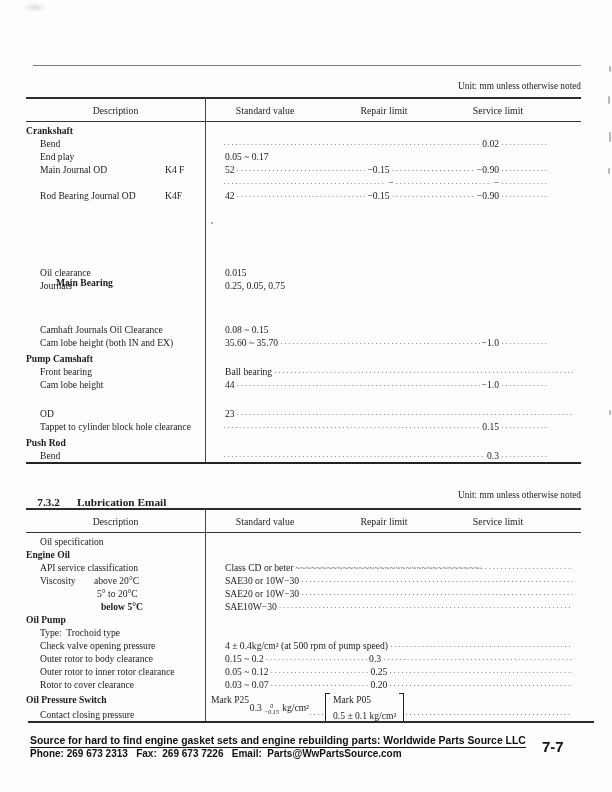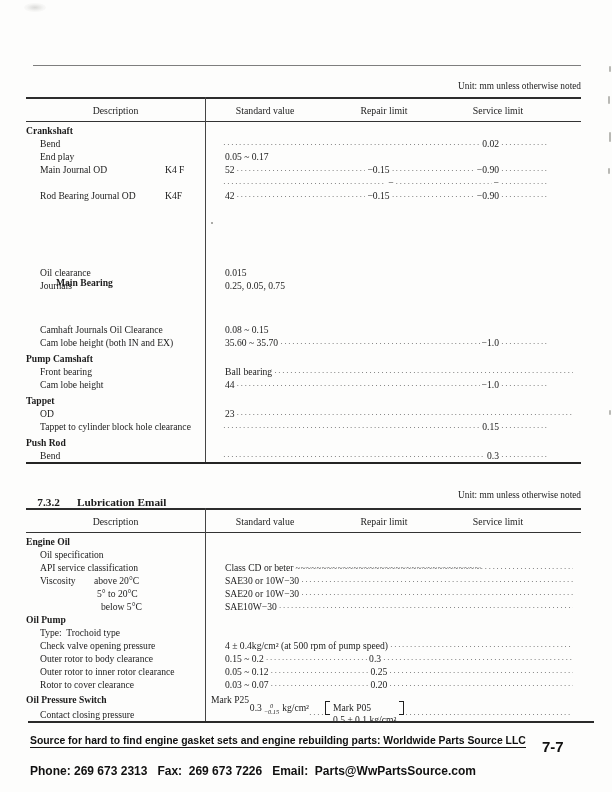--- a/index.html
+++ b/index.html
@@ -43,34 +43,34 @@
   
   .switch-row{display:flex; height:30px; margin-top:2px; font-size:9.6px; line-height:12px;}
   .switch-desc{width:179px; flex:none; display:flex; flex-direction:column; justify-content:space-between; padding:1px 0 2px 0;}
   .sw-lbl2{padding-left:14px;}
   .sw-vals{flex:1; display:flex; align-items:stretch; padding:0 8px 0 4px; overflow:hidden;}
   .sw-left{width:98px; flex:none; display:flex; flex-direction:row; justify-content:space-between; padding:1px 0 1px 2px;}
   .sw-vline{display:flex; align-items:center; white-space:pre;}
   .stack{display:inline-flex; flex-direction:column; align-items:center; font-size:6.3px; line-height:6.2px; margin:0 3px 0 2px; transform:translateY(1px);}
   .sw-conn{flex:none; width:15px; align-self:flex-end; margin-bottom:2px;}
   .sw-trail{flex-grow:1; align-self:flex-end; margin-bottom:2px; margin-right:2px;}
-  .brkt{display:flex; align-self:stretch; margin:8px 1px;}
+  .brkt{display:flex; align-self:stretch; margin:0 1px;}
   .brk{width:4px; flex:none;}
   .brk-l{border-left:1.2px solid #1f1f1f; border-top:1.2px solid #1f1f1f; border-bottom:1.2px solid #1f1f1f;}
   .brk-r{border-right:1.2px solid #1f1f1f; border-top:1.2px solid #1f1f1f; border-bottom:1.2px solid #1f1f1f;}
   .brk-mid{display:flex; flex-direction:column; justify-content:space-between; padding:1px 3px; white-space:pre;}
   
   .unit{position:absolute; right:31px; font-size:9.3px; white-space:pre; color:#222;}
   #unit1{top:81px;} #unit2{top:490px;}
   .sec-title{position:absolute; left:26px; top:484px; font-size:11.3px; font-weight:bold; white-space:pre;}
   .sec-title .num{margin-right:17px;}
   
   #footer{position:absolute; left:30px; top:730px; width:566px; font-family:"Liberation Sans","DejaVu Sans",sans-serif; font-weight:bold; color:#101010;}
   #footer .f1{display:inline-block; font-size:10.4px; white-space:pre; border-bottom:1.5px solid #161616; padding-bottom:1px;}
-  #footer .f2{font-size:12px; white-space:pre; margin-top:16px;}
+  #footer .f2{font-size:10px; white-space:pre; margin-top:0;}
   #pageno{position:absolute; left:512px; top:8px; font-size:15px; white-space:pre;}
   
   .speck{position:absolute; background:#b9b9b5; border-radius:1px;}
   #smudge{position:absolute; left:24px; top:3px; width:22px; height:9px;
     background:radial-gradient(ellipse at center,#9a9a96 0%,rgba(200,200,196,.4) 55%,rgba(255,255,255,0) 100%);
     opacity:.35; border-radius:50%;}
 </style>
 </head>
 <body>
 
@@ -187,21 +187,20 @@
         <div class="trow">
           <div class="tdesc" style="padding-left: 14px;"><span class="lbl">Cam lobe height</span></div>
           <div class="tvals">
             <span class="val">44</span>
             <span class="ldr" style="flex-grow: 2.7;">····································································································································································································································································</span>
             <span class="val">−1.0</span>
             <span class="ldr ldr-end" style="width: 46px;">····································································································································································································································································</span>
           </div>
         </div>
         <div class="trow sect">
-          <div class="tdesc" style="padding-left: 0px;"><span class="lbl bold">Tappet</span></div>
           <div class="tvals"></div>
         </div>
         <div class="trow">
           <div class="tdesc" style="padding-left: 14px;"><span class="lbl">OD</span></div>
           <div class="tvals">
             <span class="val">23</span>
             <span class="ldr" style="flex-grow: 1;">····································································································································································································································································</span>
           </div>
         </div>
         <div class="trow">
@@ -234,26 +233,26 @@
   <div class="unit" id="unit2">Unit: mm unless otherwise noted</div>
 
   <div class="spec-table" id="table2">
     <div class="thead">
       <div class="th th-desc">Description</div>
       <div class="th th-std">Standard value</div>
       <div class="th th-rep">Repair limit</div>
       <div class="th th-srv">Service limit</div>
     </div>
     <div class="tbody" id="t2body">
+        <div class="trow">
+          <div class="tdesc" style="padding-left: 14px;"><span class="lbl">Oil specification</span></div>
+          <div class="tvals"></div>
+        </div>
         <div class="trow sect">
           <div class="tdesc" style="padding-left: 0px;"><span class="lbl bold">Engine Oil</span></div>
-          <div class="tvals"></div>
-        </div>
-        <div class="trow">
-          <div class="tdesc" style="padding-left: 14px;"><span class="lbl">Oil specification</span></div>
           <div class="tvals"></div>
         </div>
         <div class="trow">
           <div class="tdesc" style="padding-left: 14px;"><span class="lbl">API service classification</span></div>
           <div class="tvals">
             <span class="val">Class CD or beter</span>
             <span class="wvy" style="flex-grow: 1;">~~~~~~~~~~~~~~~~~~~~~~~~~~~~~~~~~~~~~~~~~~~~~~~~~~~~~~~~~~~~~~~~~~~~~~~~~~~~~~~~~~~~~~~~~~~~~~~~~~~~~~~~~~~~~~~~~~~~~~~~~~~~~~~~~~~~~~~~~~~~~~~~~~~~~~~~~~~~~~~~</span>
             <span class="ldr" style="flex-grow: 0.5;">····································································································································································································································································</span>
           </div>
         </div>
@@ -265,21 +264,21 @@
           </div>
         </div>
         <div class="trow">
           <div class="tdesc" style="padding-left: 14px;"><span class="lbl l2" style="left: 71px;">5° to 20°C</span></div>
           <div class="tvals">
             <span class="val">SAE20 or 10W−30</span>
             <span class="ldr" style="flex-grow: 1;">····································································································································································································································································</span>
           </div>
         </div>
         <div class="trow">
-          <div class="tdesc" style="padding-left: 14px;"><span class="lbl l2" style="left: 75px;">below 5°C</span></div>
+          <div class="tdesc" style="padding-left: 14px; font-weight: bold;"><span class="lbl l2" style="left: 75px;">below 5°C</span></div>
           <div class="tvals">
             <span class="val">SAE10W−30</span>
             <span class="ldr" style="flex-grow: 1;">····································································································································································································································································</span>
           </div>
         </div>
         <div class="trow sect">
           <div class="tdesc" style="padding-left: 0px;"><span class="lbl bold">Oil Pump</span></div>
           <div class="tvals"></div>
         </div>
         <div class="trow">

